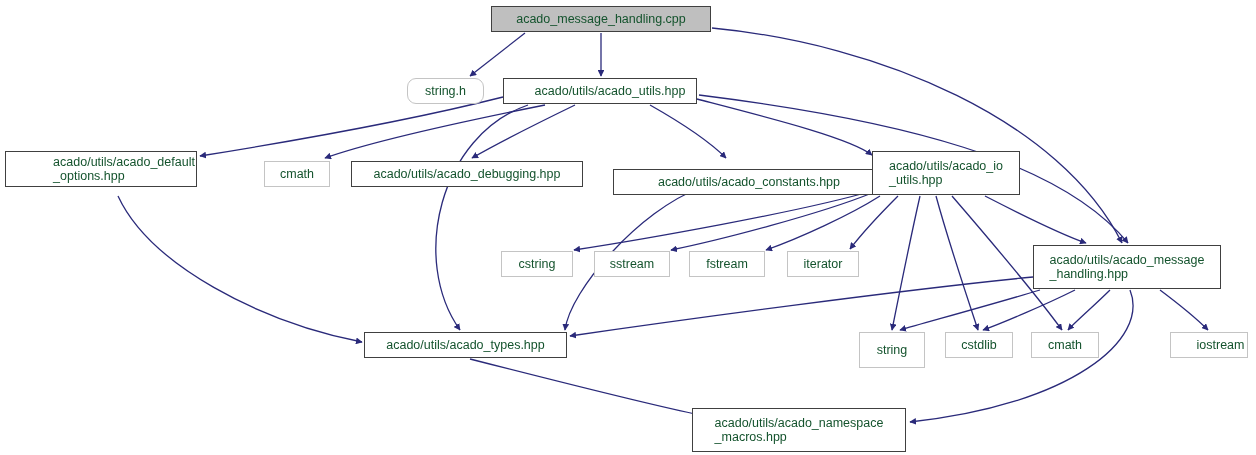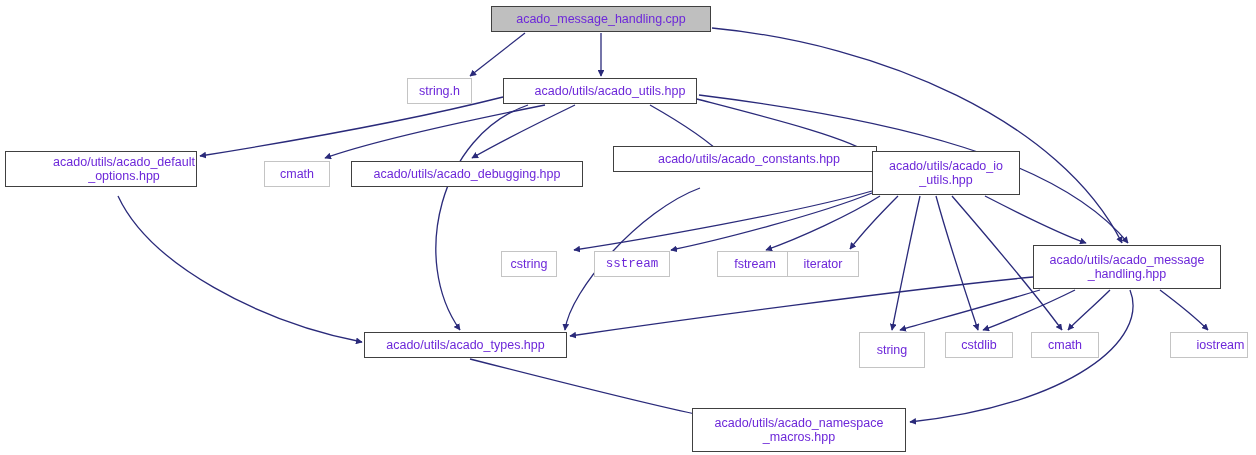--- a/index.html
+++ b/index.html
@@ -8,24 +8,24 @@
     width:1256px;height:455px;
     background:#ffffff;
     font-family:"Liberation Sans","DejaVu Sans",sans-serif;
     overflow:hidden;
   }
   #edges{position:absolute;left:0;top:0;width:1256px;height:455px;}
   .node{
     position:absolute;
     box-sizing:border-box;
     display:flex;align-items:center;justify-content:center;
-    text-align:center;
+    text-align:left;
     font-size:12.5px;
     line-height:14px;
-    color:#6d28d9;
+    color:#14532d;
     background:#ffffff;
     white-space:pre-line;
     letter-spacing:0px;
     z-index:5;
   }
   .node.sys{border:1px solid #c4c4c4;}
   .node.proj{border:1.6px solid #404040;}
   .node.root{border:1.6px solid #404040;background:#bfbfbf;}
 </style>
 </head>
@@ -65,32 +65,32 @@
         <path d="M 1110 290 C 1095 305 1075 322 1068 330" marker-end="url(#arrow)"></path>
         <path d="M 1160 290 C 1180 305 1200 322 1208 330" marker-end="url(#arrow)"></path>
         <path d="M 1033 277 C 900 290 680 320 570 336" marker-end="url(#arrow)"></path>
         <path d="M 1130 290 C 1150 340 1070 405 910 422" marker-end="url(#arrow)"></path>
         <path d="M 470 359 C 560 382 650 405 700 415" marker-end="url(#arrow)"></path>
       </g>
   </svg>
 
   <div id="node-layer">
       <div class="node root" style="left: 491px; top: 6px; width: 220px; height: 26px;">acado_message_handling.cpp</div>
-      <div class="node sys" style="left: 407px; top: 78px; width: 65px; height: 26px;">string.h</div>
+      <div class="node sys" style="left: 407px; top: 78px; width: 77px; height: 26px; border-radius: 9px;">string.h</div>
       <div class="node proj" style="left: 503px; top: 78px; width: 194px; height: 26px; padding-left: 20px;">acado/utils/acado_utils.hpp</div>
       <div class="node proj" style="left: 5px; top: 151px; width: 192px; height: 36px; padding-left: 46px;">acado/utils/acado_default
 _options.hpp</div>
       <div class="node sys" style="left: 264px; top: 161px; width: 66px; height: 26px;">cmath</div>
       <div class="node proj" style="left: 351px; top: 161px; width: 232px; height: 26px;">acado/utils/acado_debugging.hpp</div>
-      <div class="node proj" style="left: 613px; top: 146px; width: 264px; height: 26px; padding-left: 8px;">acado/utils/acado_constants.hpp</div>
+      <div class="node proj" style="left: 613px; top: 169px; width: 264px; height: 26px; padding-left: 8px;">acado/utils/acado_constants.hpp</div>
       <div class="node proj" style="left: 872px; top: 151px; width: 148px; height: 44px;">acado/utils/acado_io
 _utils.hpp</div>
-      <div class="node sys" style="left: 501px; top: 251px; width: 56px; height: 26px;">cstring</div>
-      <div class="node sys" style="left: 594px; top: 251px; width: 76px; height: 26px; font-family: Liberation Mono, monospace;">sstream</div>
-      <div class="node sys" style="left: 689px; top: 251px; width: 76px; height: 26px; margin-left: 28px;">fstream</div>
+      <div class="node sys" style="left: 501px; top: 251px; width: 72px; height: 26px;">cstring</div>
+      <div class="node sys" style="left: 594px; top: 251px; width: 76px; height: 26px;">sstream</div>
+      <div class="node sys" style="left: 689px; top: 251px; width: 76px; height: 26px;">fstream</div>
       <div class="node sys" style="left: 787px; top: 251px; width: 72px; height: 26px;">iterator</div>
       <div class="node proj" style="left: 1033px; top: 245px; width: 188px; height: 44px;">acado/utils/acado_message
 _handling.hpp</div>
       <div class="node proj" style="left: 364px; top: 332px; width: 203px; height: 26px;">acado/utils/acado_types.hpp</div>
       <div class="node sys" style="left: 859px; top: 332px; width: 66px; height: 36px;">string</div>
       <div class="node sys" style="left: 945px; top: 332px; width: 68px; height: 26px;">cstdlib</div>
       <div class="node sys" style="left: 1031px; top: 332px; width: 68px; height: 26px;">cmath</div>
       <div class="node sys" style="left: 1170px; top: 332px; width: 78px; height: 26px; padding-left: 23px;">iostream</div>
       <div class="node proj" style="left: 692px; top: 408px; width: 214px; height: 44px;">acado/utils/acado_namespace
 _macros.hpp</div>

